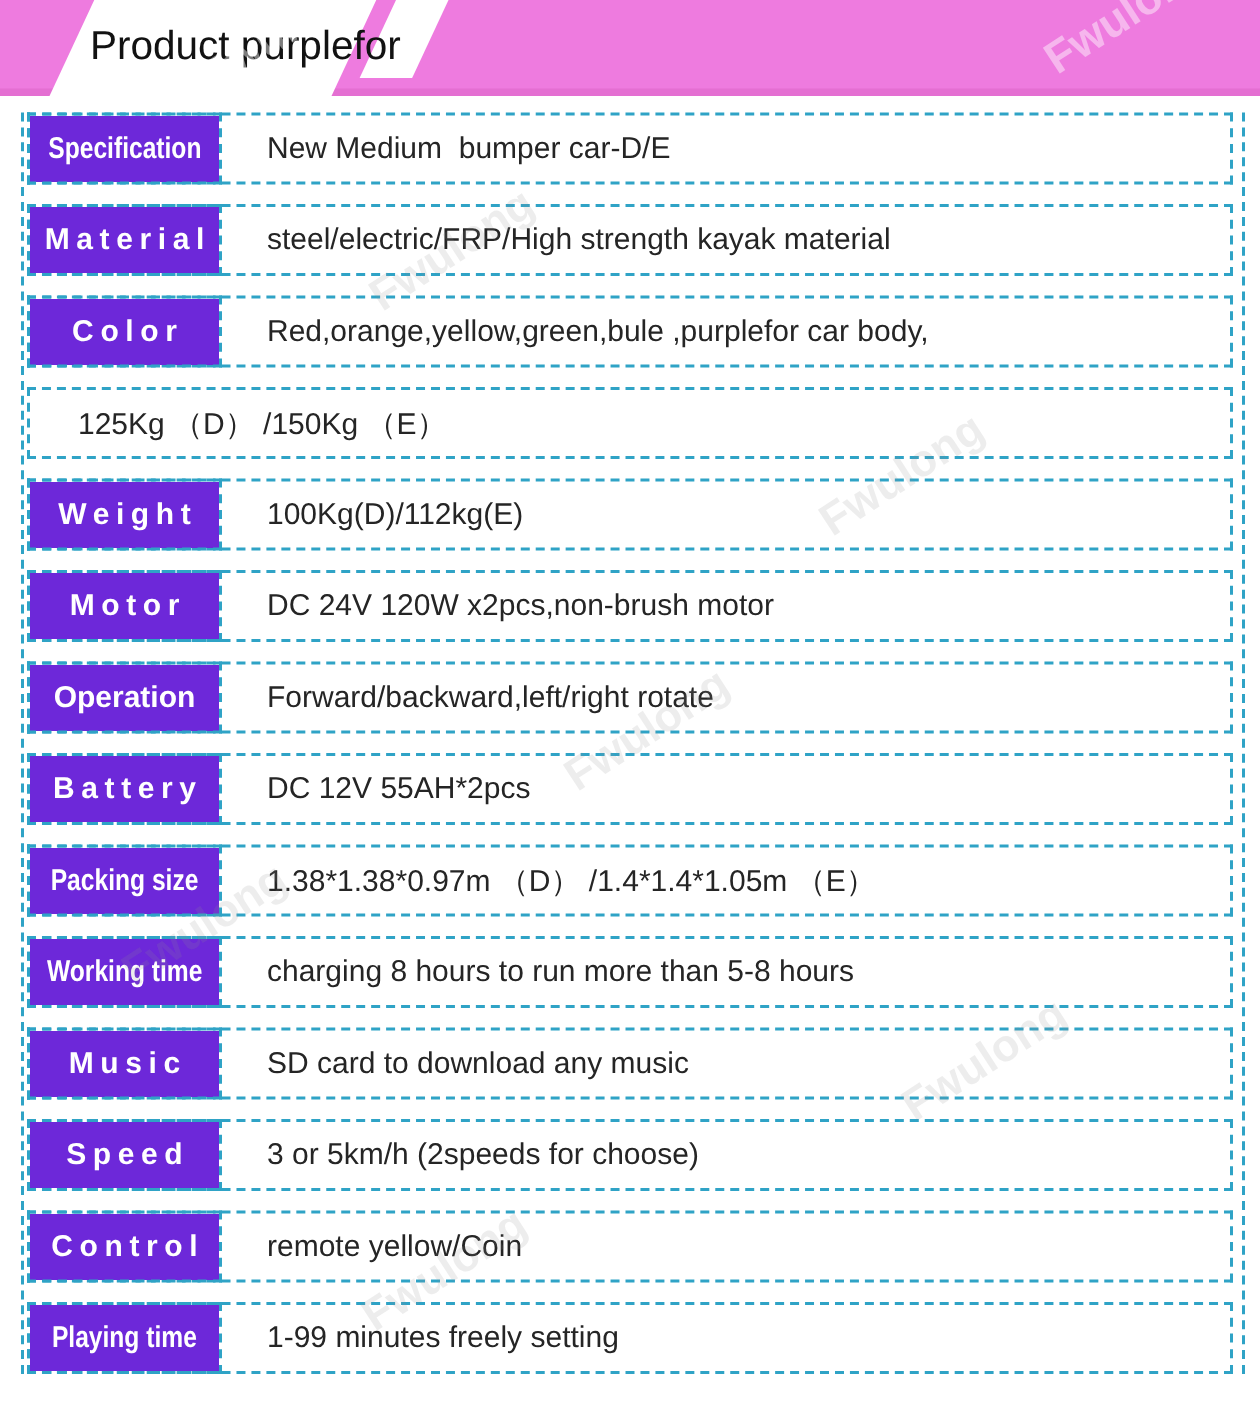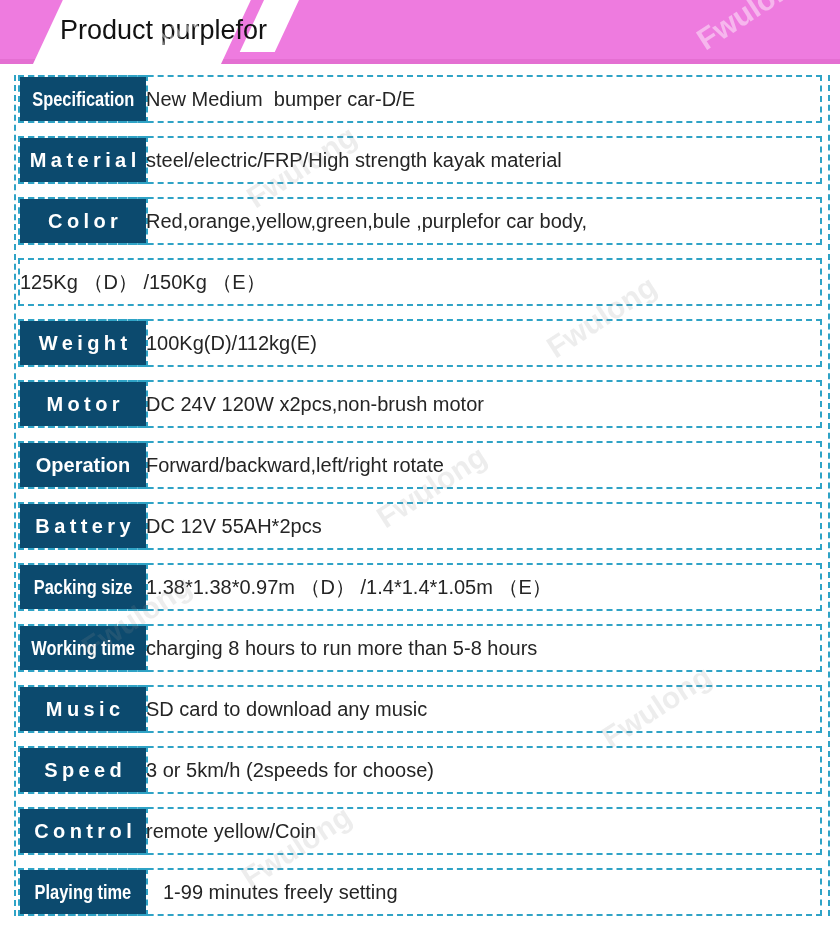--- a/index.html
+++ b/index.html
@@ -53,44 +53,45 @@
   .row {
     position:relative;
     box-sizing:border-box;
     height:48px;
     margin:0 6px 13px 2px;
     border:2px dashed #2fa3c6;
     background:#ffffff;
     display:flex;
     align-items:stretch;
   }
-  .row:last-child { margin-bottom:0;gap:17px; }
+  .row:last-child { margin-bottom:0; }
   .row-label {
     flex:0 0 130px;
     margin:-2px;
     box-sizing:border-box;
-    background:#0c4a6e;
+    background:#6d28d9;
     background-clip:padding-box;
     border:2px dashed #2fa3c6;
     color:#ffffff;
     font-weight:700;
     font-size:20px;
     display:flex;
     align-items:center;
     justify-content:center;
     text-align:center;
     overflow:hidden;
   }
   .row-label .lbl { display:inline-block; white-space:nowrap; }
   .row-label .lbl.spaced { letter-spacing:0.22em; margin-right:-0.22em; }
   .row-label .lbl.narrow { transform:scaleX(0.82); }
   .row-value {
     flex:1;
     display:flex;
     align-items:center;
+    padding-left:32px;
     font-size:20px;
     color:#252525;
     white-space:pre;
     overflow:hidden;
   }
 
   
   .wm {
     position:absolute;
     font-size:30px;

